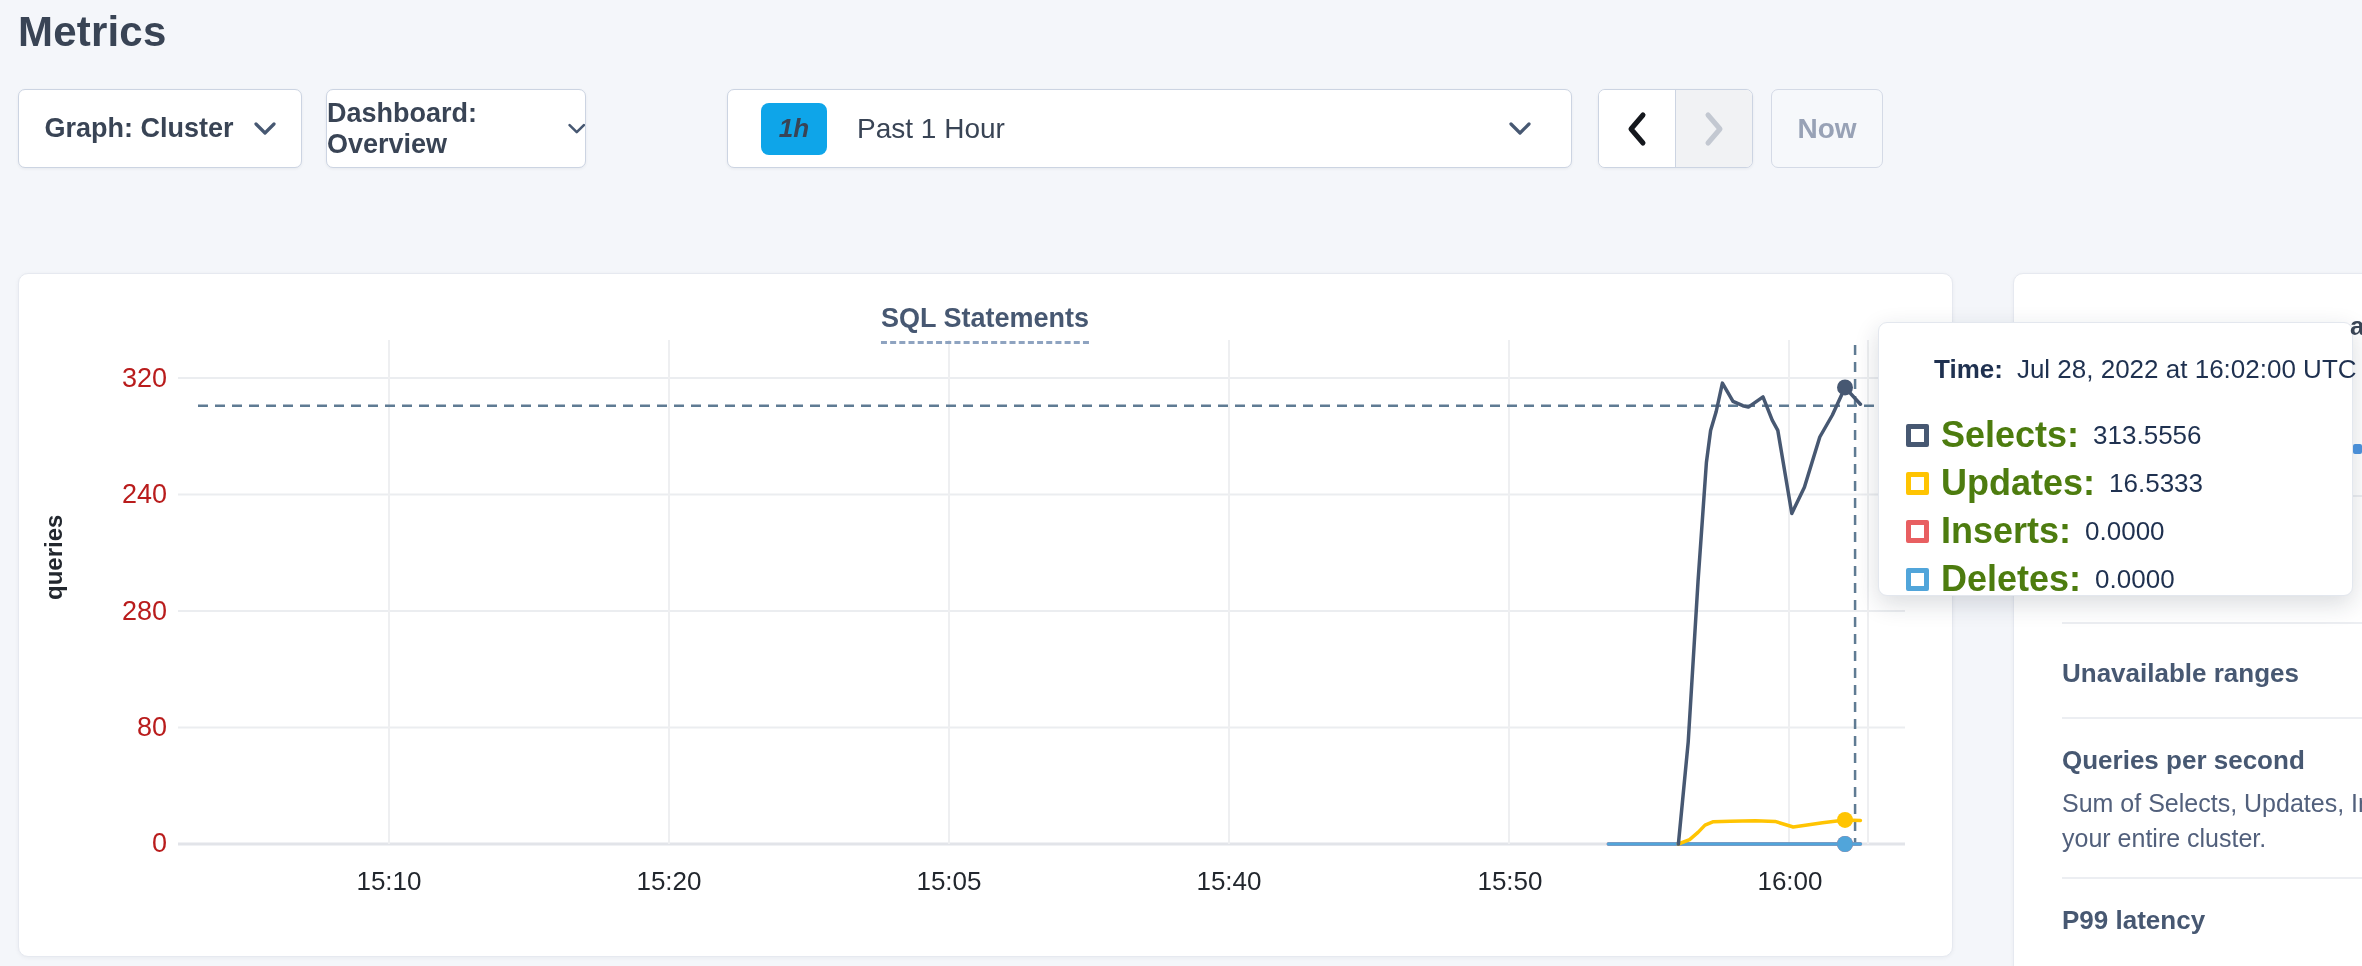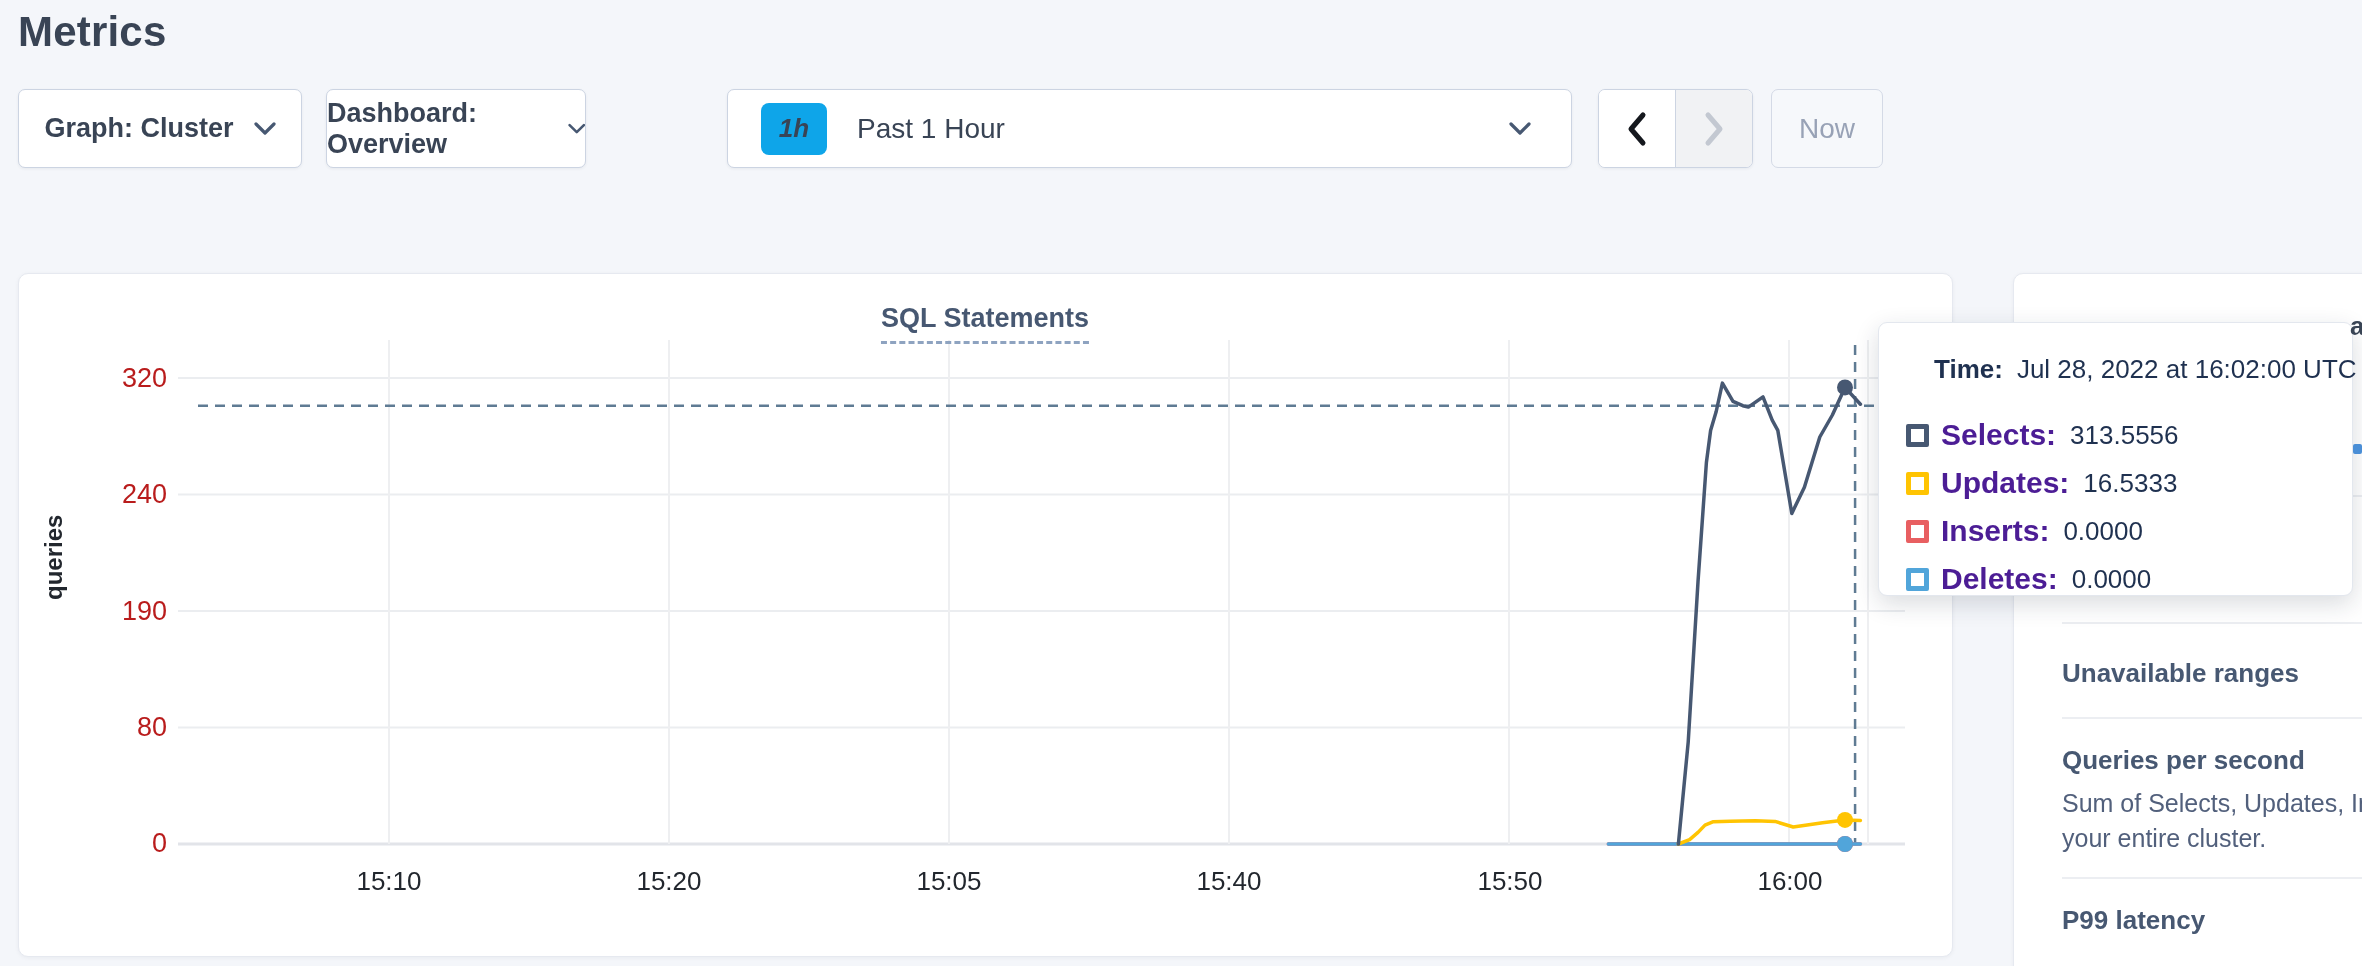--- a/index.html
+++ b/index.html
@@ -39,21 +39,21 @@
   .time-label { margin-left:30px; font-size:28px; font-weight:500; color:#394455;text-align:center; }
   .timebox .chev { position:absolute; right:40px; margin:0; }
   .navgroup { left:1598px; width:155px; padding:0; overflow:hidden; cursor:default; }
   .navbtn { width:50%; height:100%; display:flex; align-items:center; justify-content:center; cursor:pointer; }
   .navbtn.prev { background:#fff; border-right:1.5px solid #ccd4e2; }
   .navbtn.next { background:#f1f2f4; }
   .nowbtn {
     left:1771px; width:112px; background:#f6f8fb;
     border-color:#d4dae6; box-shadow:none;
   }
-  .nowbtn .ctl-label { color:#98a2b6; font-weight:400; font-size:28px;text-align:center; }
+  .nowbtn .ctl-label { color:#98a2b6; font-weight:700; font-size:28px;text-align:center; }
 
   
   .card {
     position:absolute; background:#fff;
     border:1.5px solid #e6e9f0; border-radius:10px;
     box-shadow:0 1px 4px rgba(24,36,60,.05);
   }
   .chart-card { left:18px; top:273px; width:1935px; height:684px; z-index:1; }
   .side-card  { left:2013px; top:273px; width:380px; height:760px; z-index:1; }
 
@@ -85,21 +85,21 @@
     background:#fff; border:1.5px solid #e3e7ee; border-radius:9px;
     box-shadow:0 8px 24px rgba(26,36,58,.16); z-index:10;
   }
   .tt-time { position:absolute; left:55px; top:31px; font-size:26px; color:#1f3150; white-space:nowrap; }
   .tt-time b { font-weight:700; margin-right:14px; }
   .tt-row { position:absolute; left:27px; height:34px; display:flex; align-items:center; white-space:nowrap; }
   .tt-sw {
     width:23px; height:23px; border:5px solid #475872; border-radius:2px;
     background:#fff; margin-right:12px; flex:none;
   }
-  .tt-name { font-size:30px; font-weight:700; color:#4c1d95; margin-right:14px; }
+  .tt-name { font-size:36px; font-weight:700; color:#4d7c0f; margin-right:14px; }
   .tt-val  { font-size:26px; color:#1f3150; }
 
   
   .side-rule { position:absolute; left:2062px; width:330px; border-top:2px solid #eceef2; z-index:1; }
   .side-head { position:absolute; left:2062px; font-size:26px; font-weight:700; color:#475872; z-index:1; white-space:nowrap; }
   .side-desc { position:absolute; left:2062px; font-size:25px; color:#52607c; z-index:1; white-space:nowrap; }
   .frag-a { position:absolute; left:2350px; top:311px; font-size:26px; font-weight:700; color:#394455; z-index:11; }
   .frag-blue { position:absolute; left:2353px; top:444px; width:9px; height:10px; background:#4a8ed6; border-radius:2px; z-index:11; }
 </style>
 </head>
@@ -148,21 +148,21 @@
     <span class="ctl-label">Now</span>
   </div>
 
   <div class="card chart-card"></div>
 
   <div class="chart-title">SQL Statements</div>
   <div class="y-axis-title">queries</div>
 
   <div class="ytick" style="top:363px">320</div>
   <div class="ytick" style="top:479px">240</div>
-  <div class="ytick" style="top:596px">190</div>
+  <div class="ytick" style="top:596px">280</div>
   <div class="ytick" style="top:712px">80</div>
   <div class="ytick" style="top:828px">0</div>
 
   <div class="xtick" style="left:324px">15:10</div>
   <div class="xtick" style="left:604px">15:20</div>
   <div class="xtick" style="left:884px">15:05</div>
   <div class="xtick" style="left:1164px">15:40</div>
   <div class="xtick" style="left:1445px">15:50</div>
   <div class="xtick" style="left:1725px">16:00</div>
 

